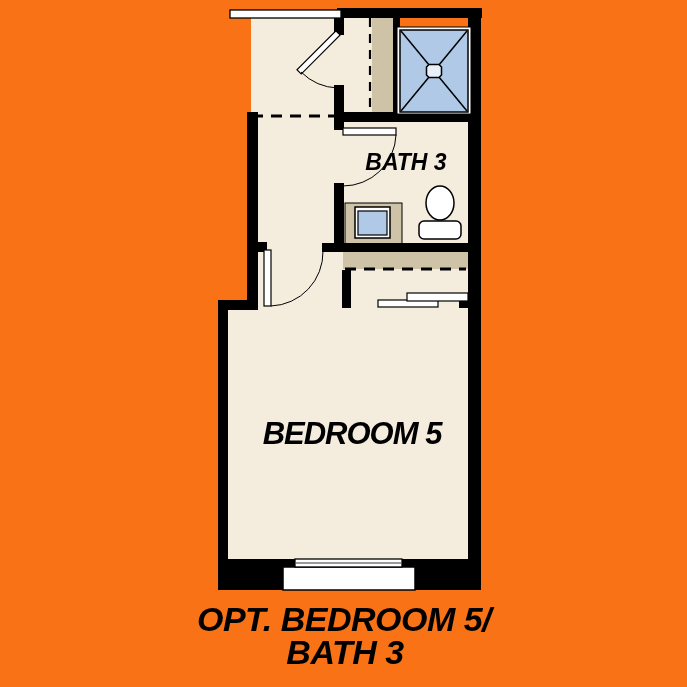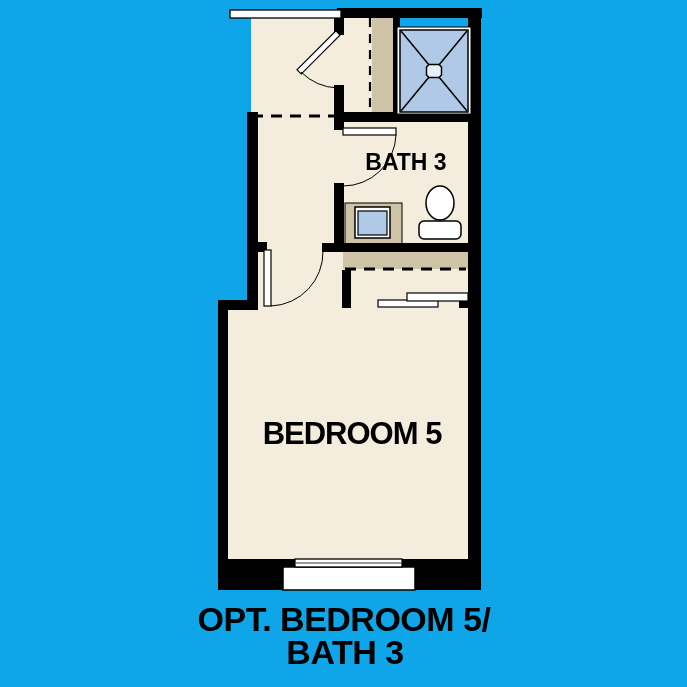--- a/index.html
+++ b/index.html
@@ -1,21 +1,22 @@
 <!DOCTYPE html>
 <html><head>
 <meta charset="utf-8">
 <style>
   html,body{margin:0;padding:0;background:#ffffff;}
   .stage{
     position:relative;
     width:687px;height:687px;
-    background:#0ea5e9;
+    background:#f97316;
     font-family:"Liberation Sans",sans-serif;
     overflow:hidden;
+    font-style:italic;
   }
   svg{display:block;}
   .room-label{
     font-family:"Liberation Sans",sans-serif;
     font-weight:bold;
     fill:#000000;
   }
   .caption{
     font-family:"Liberation Sans",sans-serif;
     font-weight:bold;

